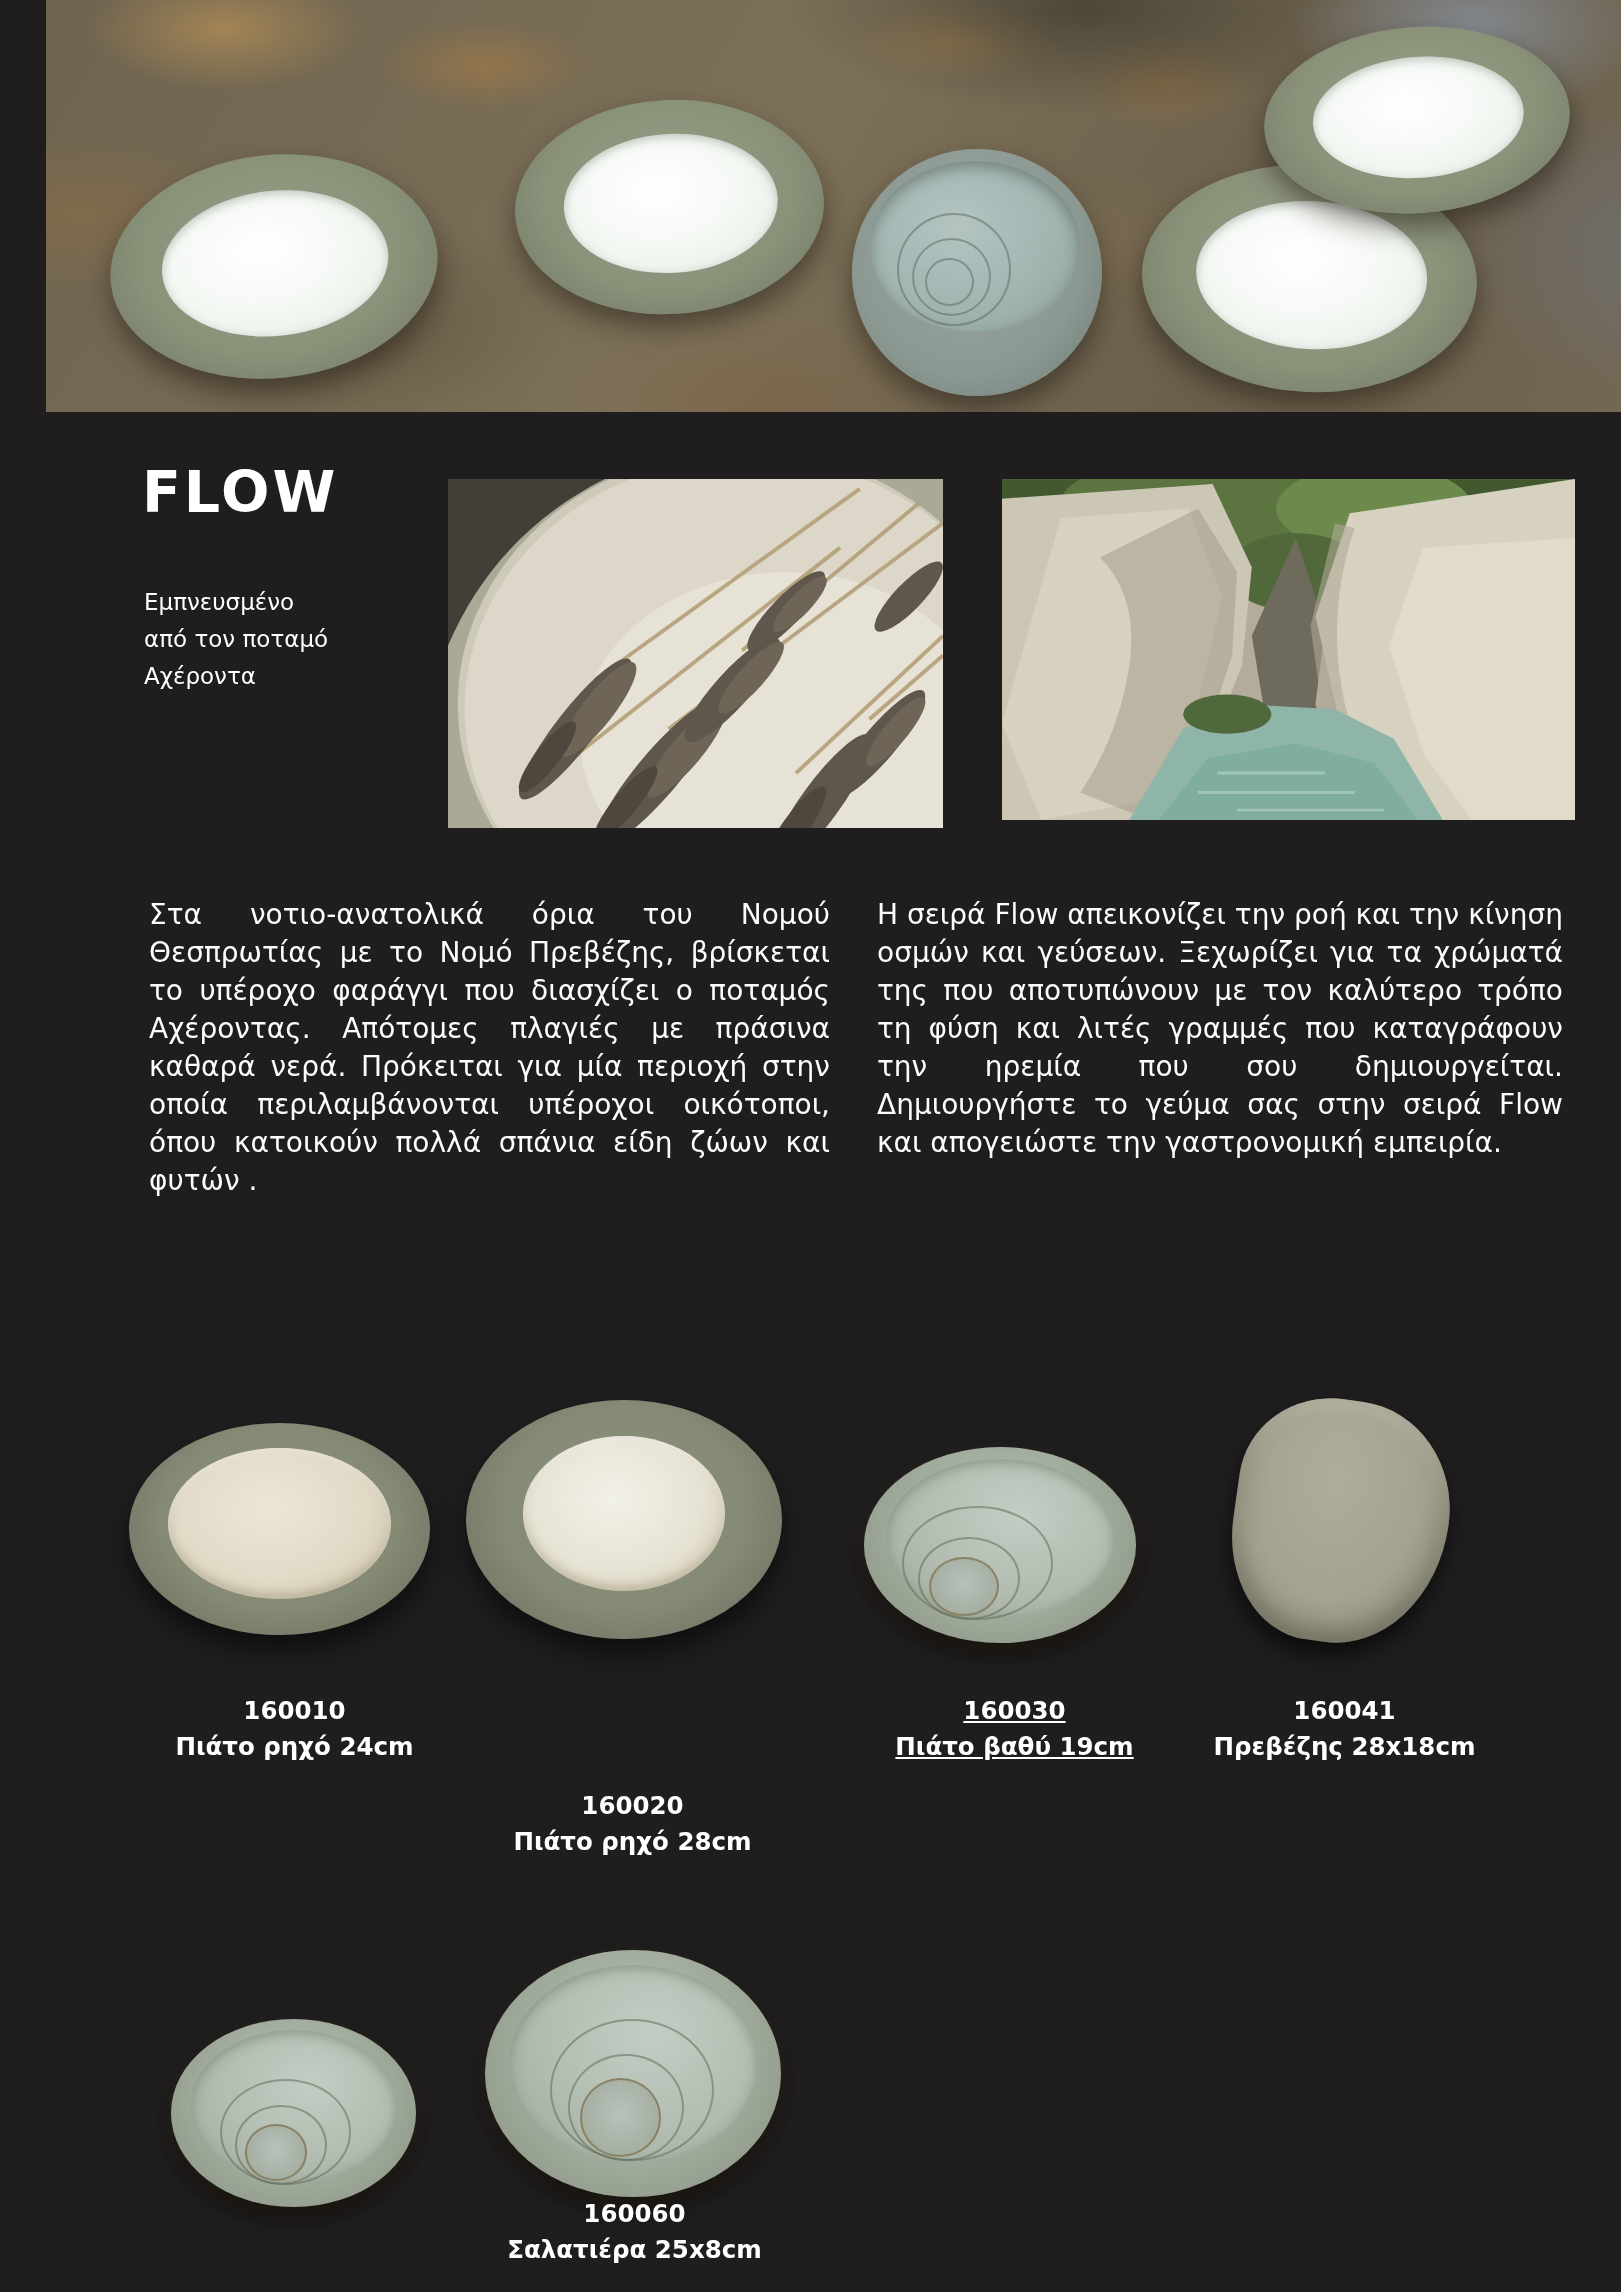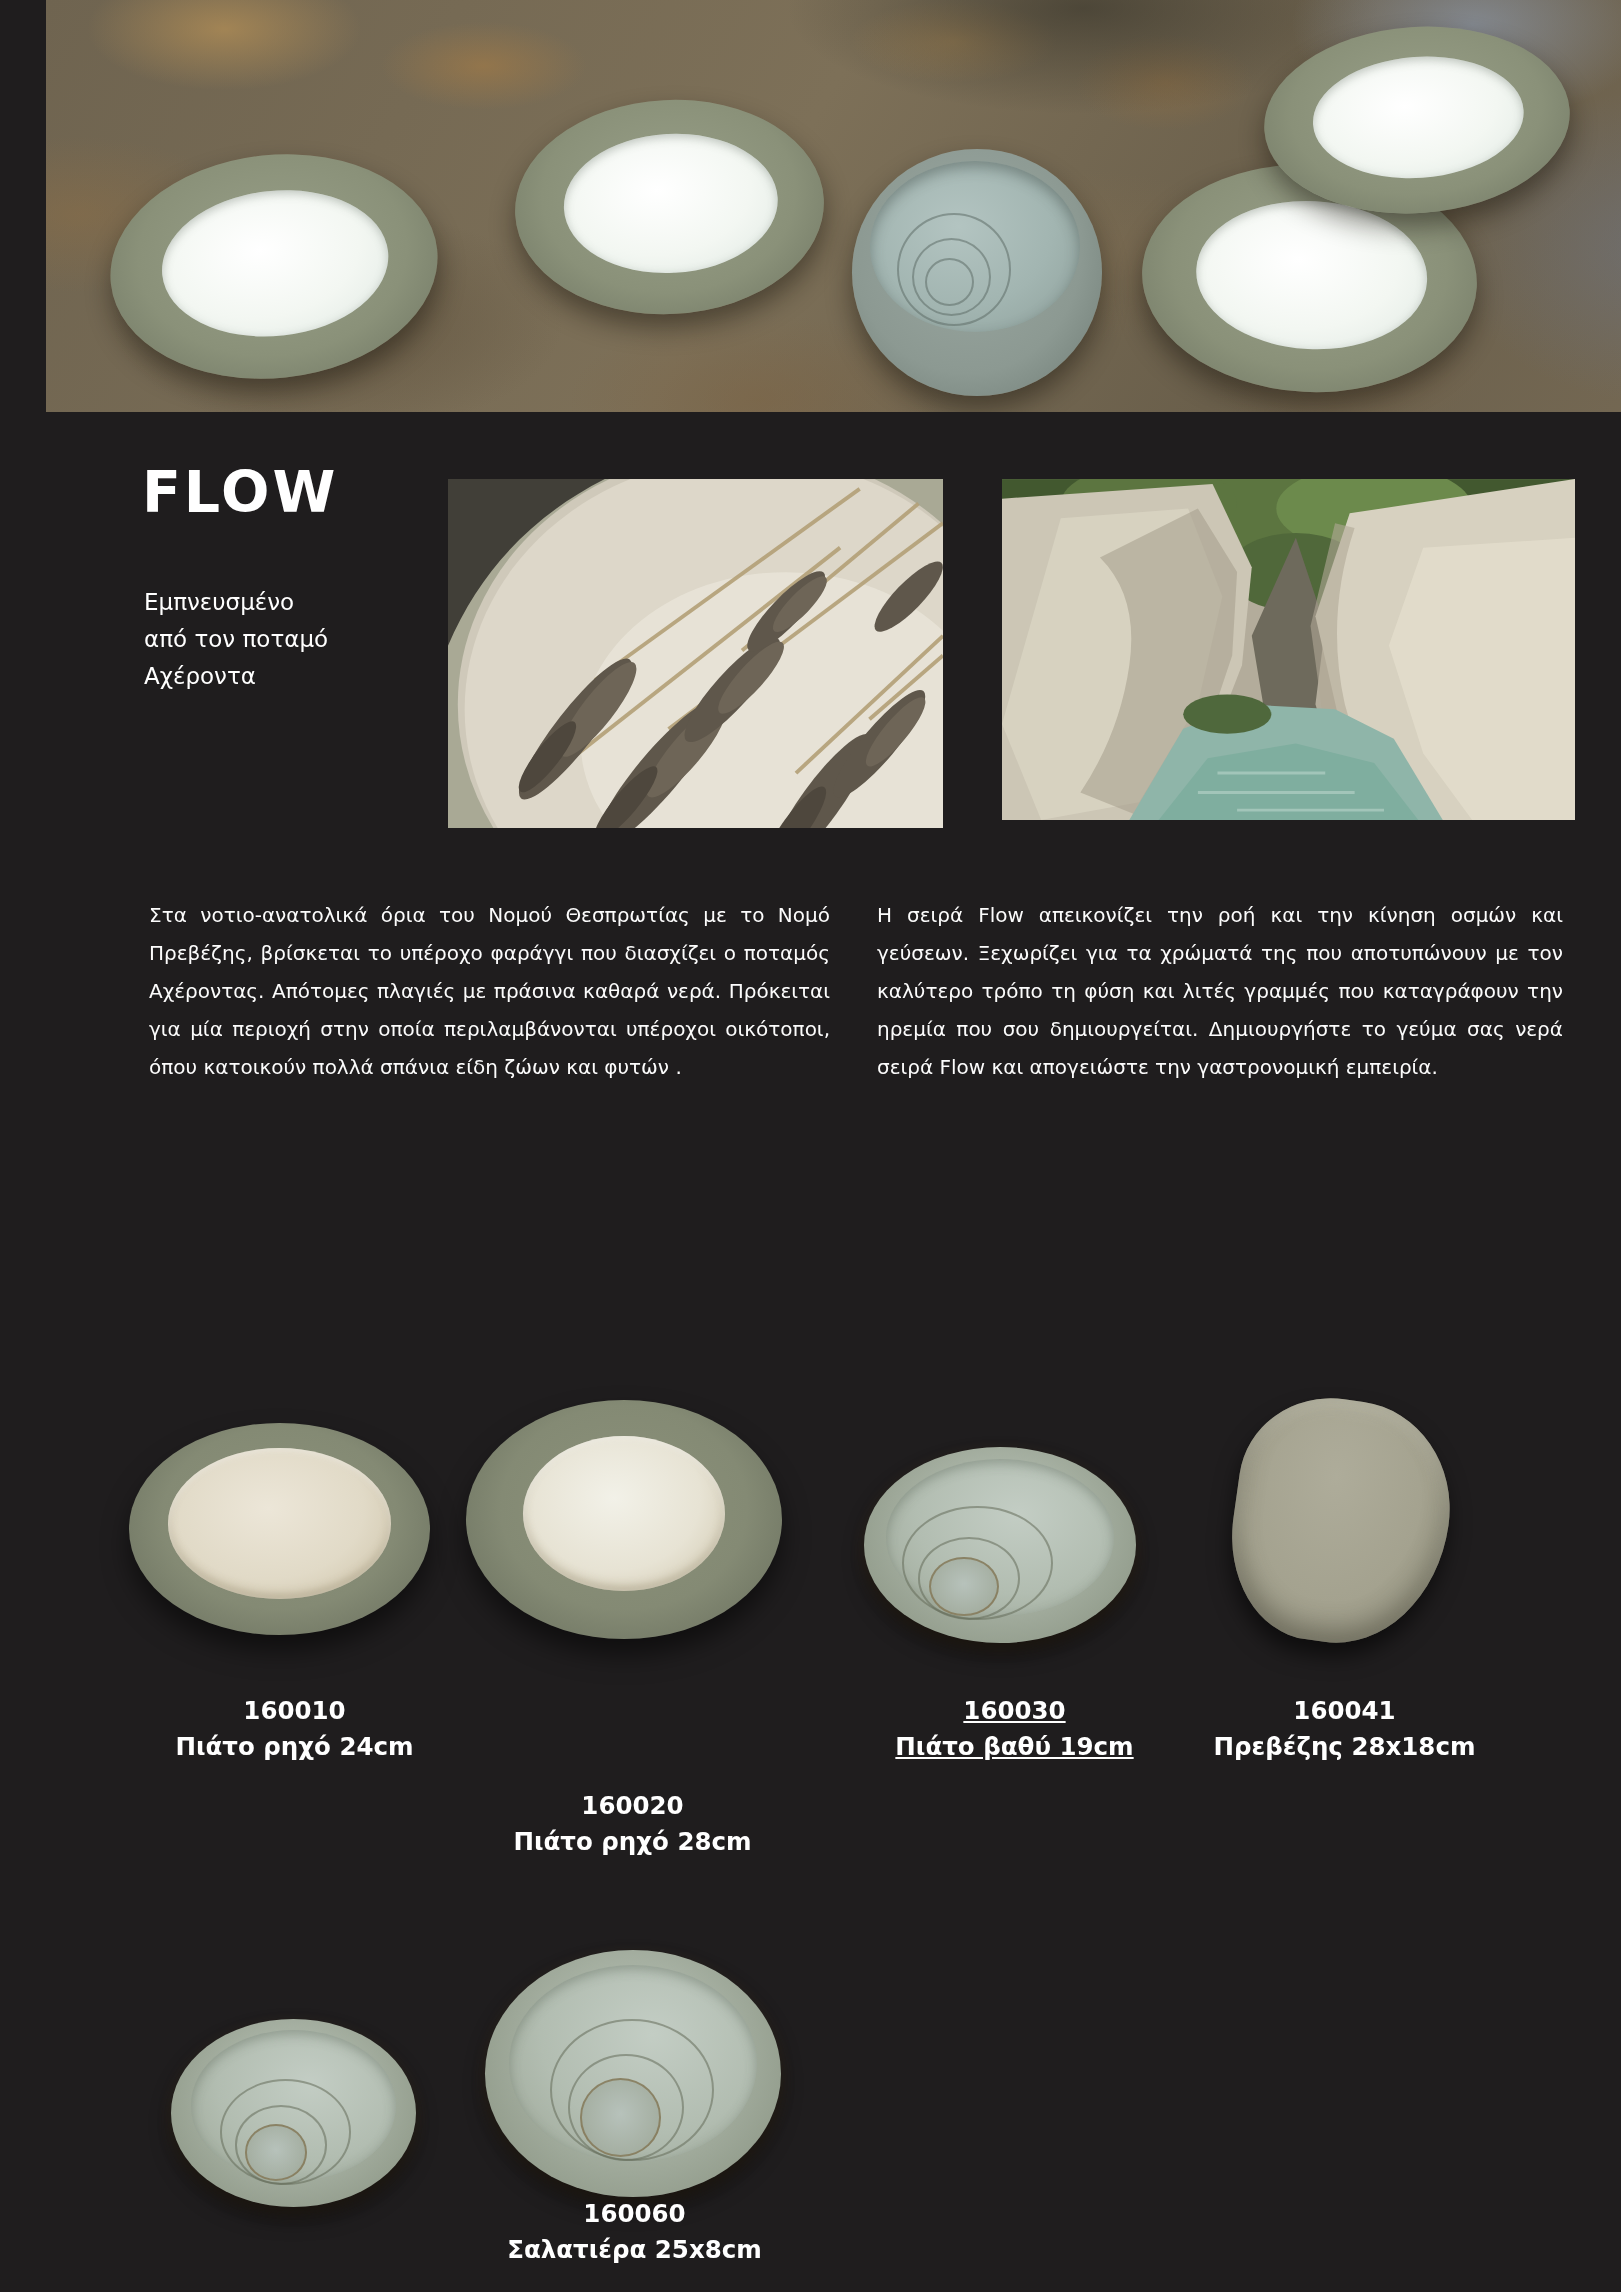--- a/index.html
+++ b/index.html
@@ -43,21 +43,21 @@
 
   
   .flow-title { position:absolute; left:96px; top:459px; font-size:57px; font-weight:700; letter-spacing:2.9px; }
   .subtitle { position:absolute; left:98px; top:584px; font-size:23px; line-height:37px; white-space:pre-line; font-weight:400; }
 
   
   .photo { position:absolute; overflow:hidden; }
   .photo svg { display:block; }
 
   
-  .intro { position:absolute; top:896px; font-size:20px; line-height:38px; text-align:justify; color:#fcfcfc; }
+  .intro { position:absolute; top:896px; font-size:28px; line-height:38px; text-align:justify; color:#fcfcfc; }
   .intro.left  { left:103px; width:681px; }
   .intro.right { left:831px; width:686px; }
 
   
   .prod-plate { position:absolute; border-radius:50%;
     background: radial-gradient(ellipse at 50% 45%, #8c927b 0%, #848a74 55%, #717764 82%, #5b6152 100%);
     box-shadow: 0 15.7px 25.5px rgba(0,0,0,.5); }
   .prod-plate-center { position:absolute; border-radius:50%;
     background: radial-gradient(ellipse at 45% 40%, #ece6d8 0%, #e1dac7 55%, #cfc5ab 90%, #b9ad92 100%);
     box-shadow: inset 0 2px 7.8px rgba(255,255,255,.5), inset 0 -3.9px 9.8px rgba(110,95,60,.35); }
@@ -185,21 +185,21 @@
       <g stroke="#b2d0c4" stroke-width="3" opacity="0.7">
         <line x1="220" y1="300" x2="330" y2="300"></line>
         <line x1="200" y1="320" x2="360" y2="320"></line>
         <line x1="240" y1="338" x2="390" y2="338"></line>
       </g>
       <ellipse cx="230" cy="240" rx="45" ry="20" fill="#4f683c"></ellipse>
     </svg>
   </div>
 
   <div class="intro left">Στα νοτιο-ανατολικά όρια του Νομού Θεσπρωτίας με το Νομό Πρεβέζης, βρίσκεται το υπέροχο φαράγγι που διασχίζει ο ποταμός Αχέροντας. Απότομες πλαγιές με πράσινα καθαρά νερά. Πρόκειται για μία περιοχή στην οποία περιλαμβάνονται υπέροχοι οικότοποι, όπου κατοικούν πολλά σπάνια είδη ζώων και φυτών .</div>
-  <div class="intro right">Η σειρά Flow απεικονίζει την ροή και την κίνηση οσμών και γεύσεων. Ξεχωρίζει για τα χρώματά της που αποτυπώνουν με τον καλύτερο τρόπο τη φύση και λιτές γραμμές που καταγράφουν την ηρεμία που σου δημιουργείται. Δημιουργήστε το γεύμα σας νερά σειρά Flow και απογειώστε την γαστρονομική εμπειρία.</div>
+  <div class="intro right">Η σειρά Flow απεικονίζει την ροή και την κίνηση οσμών και γεύσεων. Ξεχωρίζει για τα χρώματά της που αποτυπώνουν με τον καλύτερο τρόπο τη φύση και λιτές γραμμές που καταγράφουν την ηρεμία που σου δημιουργείται. Δημιουργήστε το γεύμα σας στην σειρά Flow και απογειώστε την γαστρονομική εμπειρία.</div>
 
   <div class="prod-plate" style="left:83px; top:1423px; width:301px; height:212px;">
     <div class="prod-plate-center center-a"></div>
   </div>
   <div class="prod-plate" style="left:420px; top:1400px; width:316px; height:239px;">
     <div class="prod-plate-center center-b"></div>
   </div>
   <div class="prod-bowl" style="left:818px; top:1447px; width:272px; height:196px;">
     <div class="bowl-inner"></div>
     <div class="b-ring" style="left:14%; top:30%; width:54%; height:56%;"></div>

